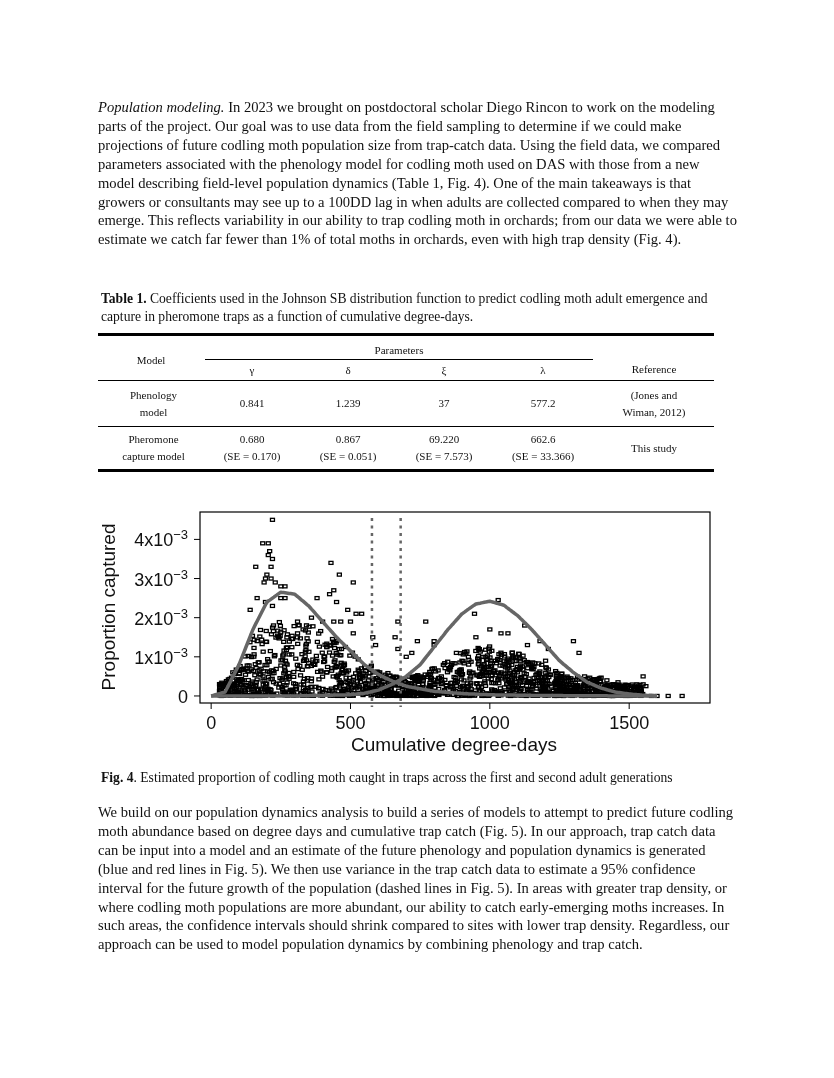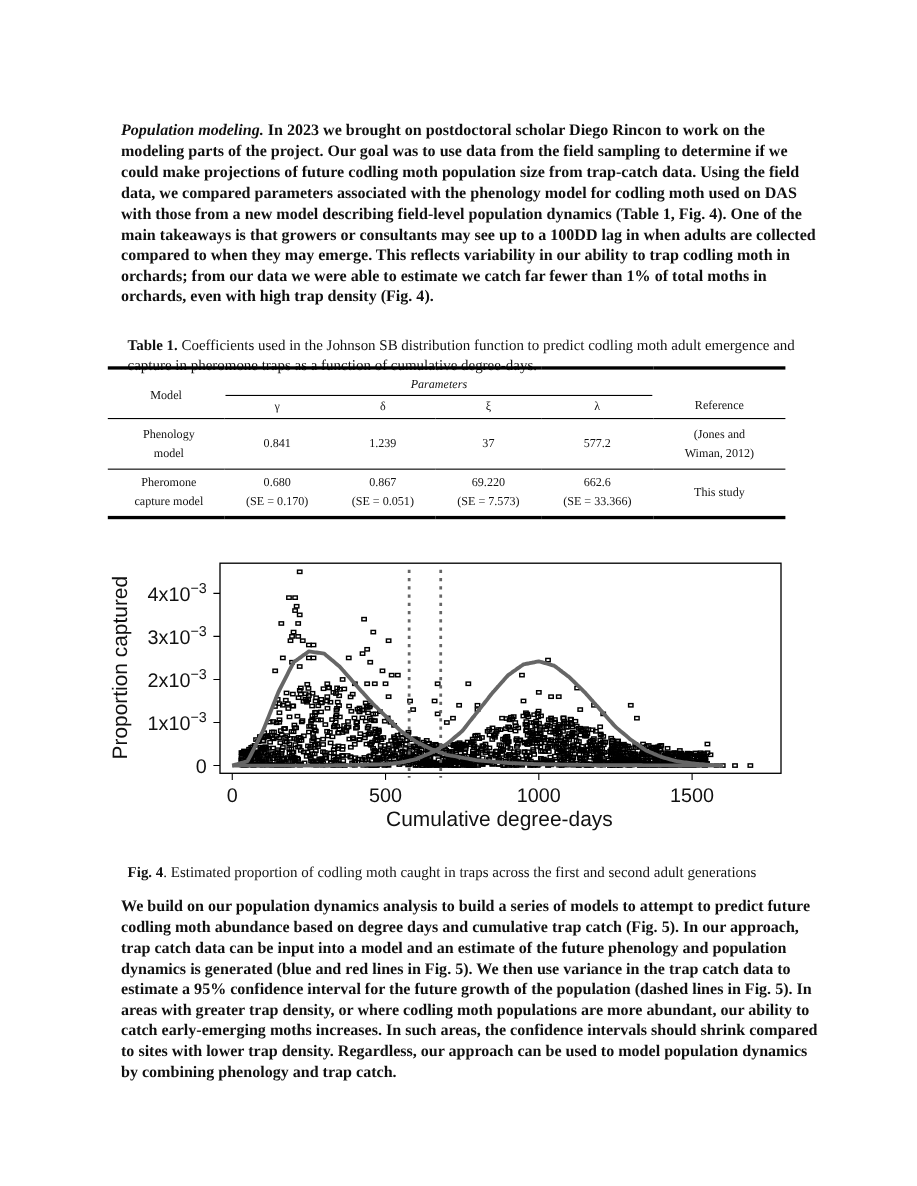--- a/index.html
+++ b/index.html
@@ -1,30 +1,30 @@
 <!DOCTYPE html>
 <html><head>
 <meta charset="utf-8">
 <style>
   html, body { margin:0; padding:0; background:#ffffff; }
   body { width:834px; height:1078px; position:relative; overflow:hidden;
          font-family:"Liberation Serif", "DejaVu Serif", serif; color:#111; }
-  .para { position:absolute; left:98px; width:640px; font-size:14.6px; line-height:18.9px; margin:12px;font-weight:bold; }
+  .para { position:absolute; left:98px; width:640px; font-size:14.6px; line-height:18.9px; margin:0; }
   .para .lead { font-style:italic; }
-  .caption { position:absolute; left:98px; width:640px; font-size:13.6px; line-height:17.5px; margin:18px; }
+  .caption { position:absolute; left:98px; width:640px; font-size:13.6px; line-height:17.5px; margin:3px; }
   .caption b { font-weight:bold; }
   table.coef { position:absolute; left:98px; top:333px; width:616px; border-collapse:collapse;
                font-size:11px; line-height:17px; }
   table.coef .thick-top td, table.coef .thick-top th { border-top:3px solid #000; }
   table.coef .thick-bottom td { border-bottom:3px solid #000; }
   table.coef .mid td { border-top:1.5px solid #000; }
   table.coef th { font-weight:normal; text-align:center; }
   table.coef td { text-align:center; vertical-align:middle; }
   table.coef td.left { text-align:center; padding-left:6px; }
-  .param-span { border-bottom:1.5px solid #000;font-style:italic; }
+  .param-span { border-bottom:1.5px solid #000; }
   .fig { position:absolute; left:98px; top:505px; }
   .fig svg text { font-family:"Liberation Sans", "DejaVu Sans", sans-serif; }
 </style>
 </head>
 <body>
 
 <p class="para" style="top:98px;"><span class="lead">Population modeling.</span><span> In 2023 we brought on postdoctoral scholar Diego Rincon to work on the modeling parts of the project. Our goal was to use data from the field sampling to determine if we could make projections of future codling moth population size from trap-catch data. Using the field data, we compared parameters associated with the phenology model for codling moth used on DAS with those from a new model describing field-level population dynamics (Table 1, Fig. 4). One of the main takeaways is that growers or consultants may see up to a 100DD lag in when adults are collected compared to when they may emerge. This reflects variability in our ability to trap codling moth in orchards; from our data we were able to estimate we catch far fewer than 1% of total moths in orchards, even with high trap density (Fig. 4).</span></p>
 
 <p class="caption" style="top:287px;"><b>Table 1.</b><span> Coefficients used in the Johnson SB distribution function to predict codling moth adult emergence and capture in pheromone traps as a function of cumulative degree-days.</span></p>
 

